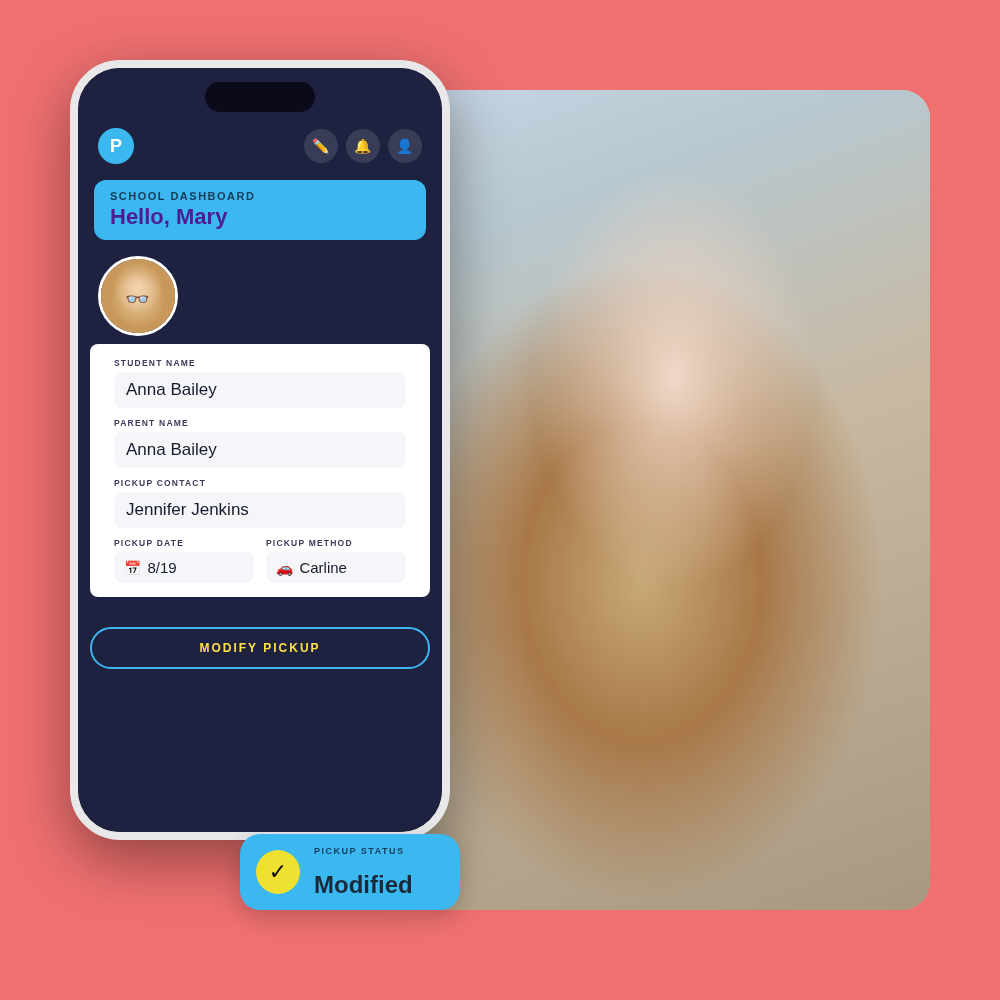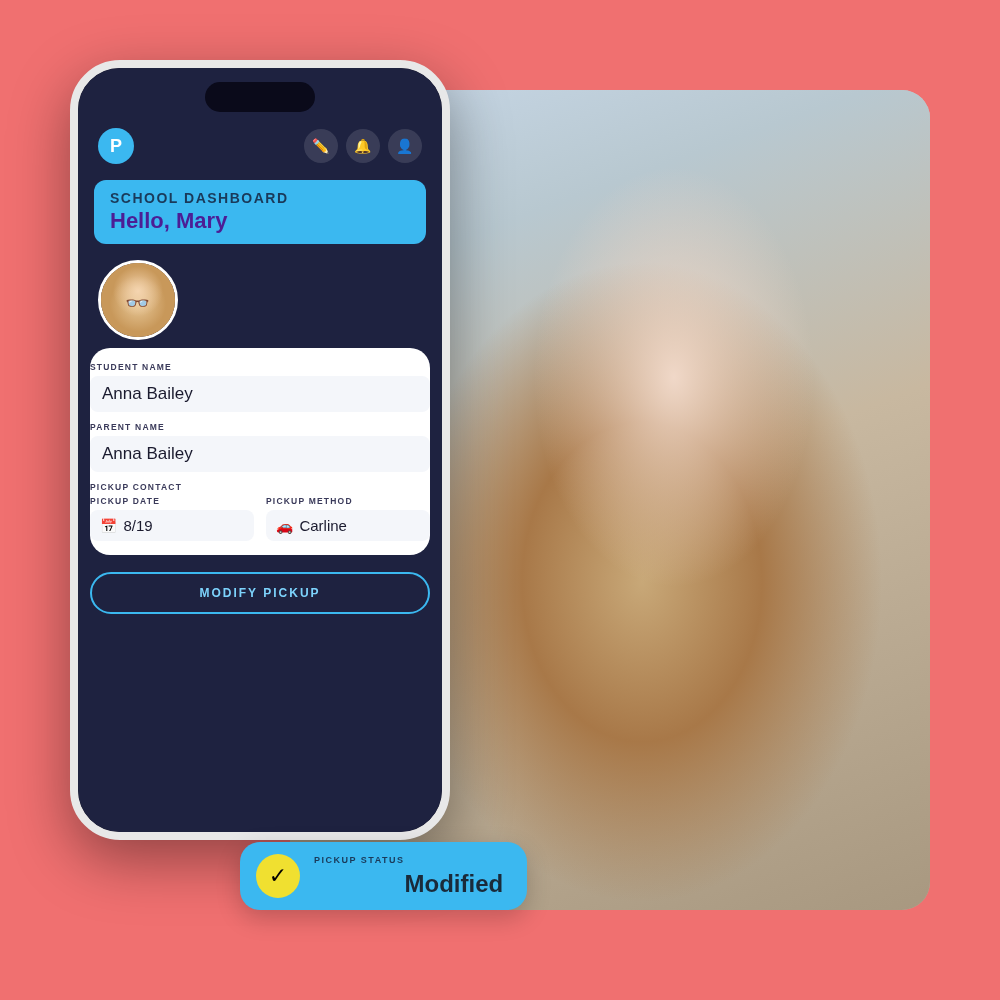--- a/index.html
+++ b/index.html
@@ -119,21 +119,21 @@
 
     
     .hello-banner {
       margin: 4px 16px 0;
       background: #3bb8f0;
       border-radius: 12px;
       padding: 10px 16px;
     }
 
     .hello-subtitle {
-      font-size: 14px;
+      font-size: 11px;
       font-weight: 700;
       letter-spacing: 1.5px;
       color: #1a3a5a;
       text-transform: uppercase;
       margin-bottom: 2px;
     }
 
     .hello-title {
       font-size: 22px;
       font-weight: 700;
@@ -176,22 +176,22 @@
       top: 28px;
       left: 50%;
       transform: translateX(-50%);
       font-size: 20px;
     }
 
     
     .info-card {
       margin: 0 12px;
       background: white;
-      border-radius: 20px;
-      padding: 14px 0;
+      border-radius: 8px;
+      padding: 14px 24px;
     }
 
     .field-label {
       font-size: 8.5px;
       font-weight: 700;
       letter-spacing: 1.2px;
       color: #3a3a5a;
       text-transform: uppercase;
       margin-bottom: 4px;
     }
@@ -226,30 +226,30 @@
       gap: 6px;
     }
 
     .field-icon {
       font-size: 14px;
       color: #888;
     }
 
     
     .modify-btn {
-      margin: 17px 12px 0;
+      margin: 30px 12px 0;
       background: transparent;
       border: 2px solid #3bb8f0;
       border-radius: 30px;
       padding: 12px;
       text-align: center;
       font-size: 12px;
       font-weight: 800;
       letter-spacing: 2px;
-      color: #7dd3fc;
+      color: #fde047;
       text-transform: uppercase;
       cursor: pointer;
     }
 
     
     .status-badge {
       position: absolute;
       bottom: 30px;
       left: 170px;
       z-index: 20;
@@ -270,21 +270,21 @@
       border-radius: 50%;
       display: flex;
       align-items: center;
       justify-content: center;
       font-size: 22px;
       flex-shrink: 0;
     }
 
     .status-text-block {
       display: flex;
-      flex-direction: row;
+      flex-direction: column;
     }
 
     .status-label-top {
       font-size: 9px;
       font-weight: 700;
       letter-spacing: 1.5px;
       color: #1a3a5a;
       text-transform: uppercase;
     }
 
@@ -334,20 +334,21 @@
 
       <div class="info-card">
 
         <div class="field-label">STUDENT NAME</div>
         <div class="field-value">Anna Bailey</div>
 
         <div class="field-label">PARENT NAME</div>
         <div class="field-value">Anna Bailey</div>
 
         <div class="field-label">PICKUP CONTACT</div>
+        <div class="field-value">Jennifer Jenkins</div>
 
         <div class="field-row">
           <div class="field-col">
             <div class="field-label">PICKUP DATE</div>
             <div class="field-value-small">
               <span class="field-icon">📅</span>
               <span>8/19</span>
             </div>
           </div>
           <div class="field-col">

